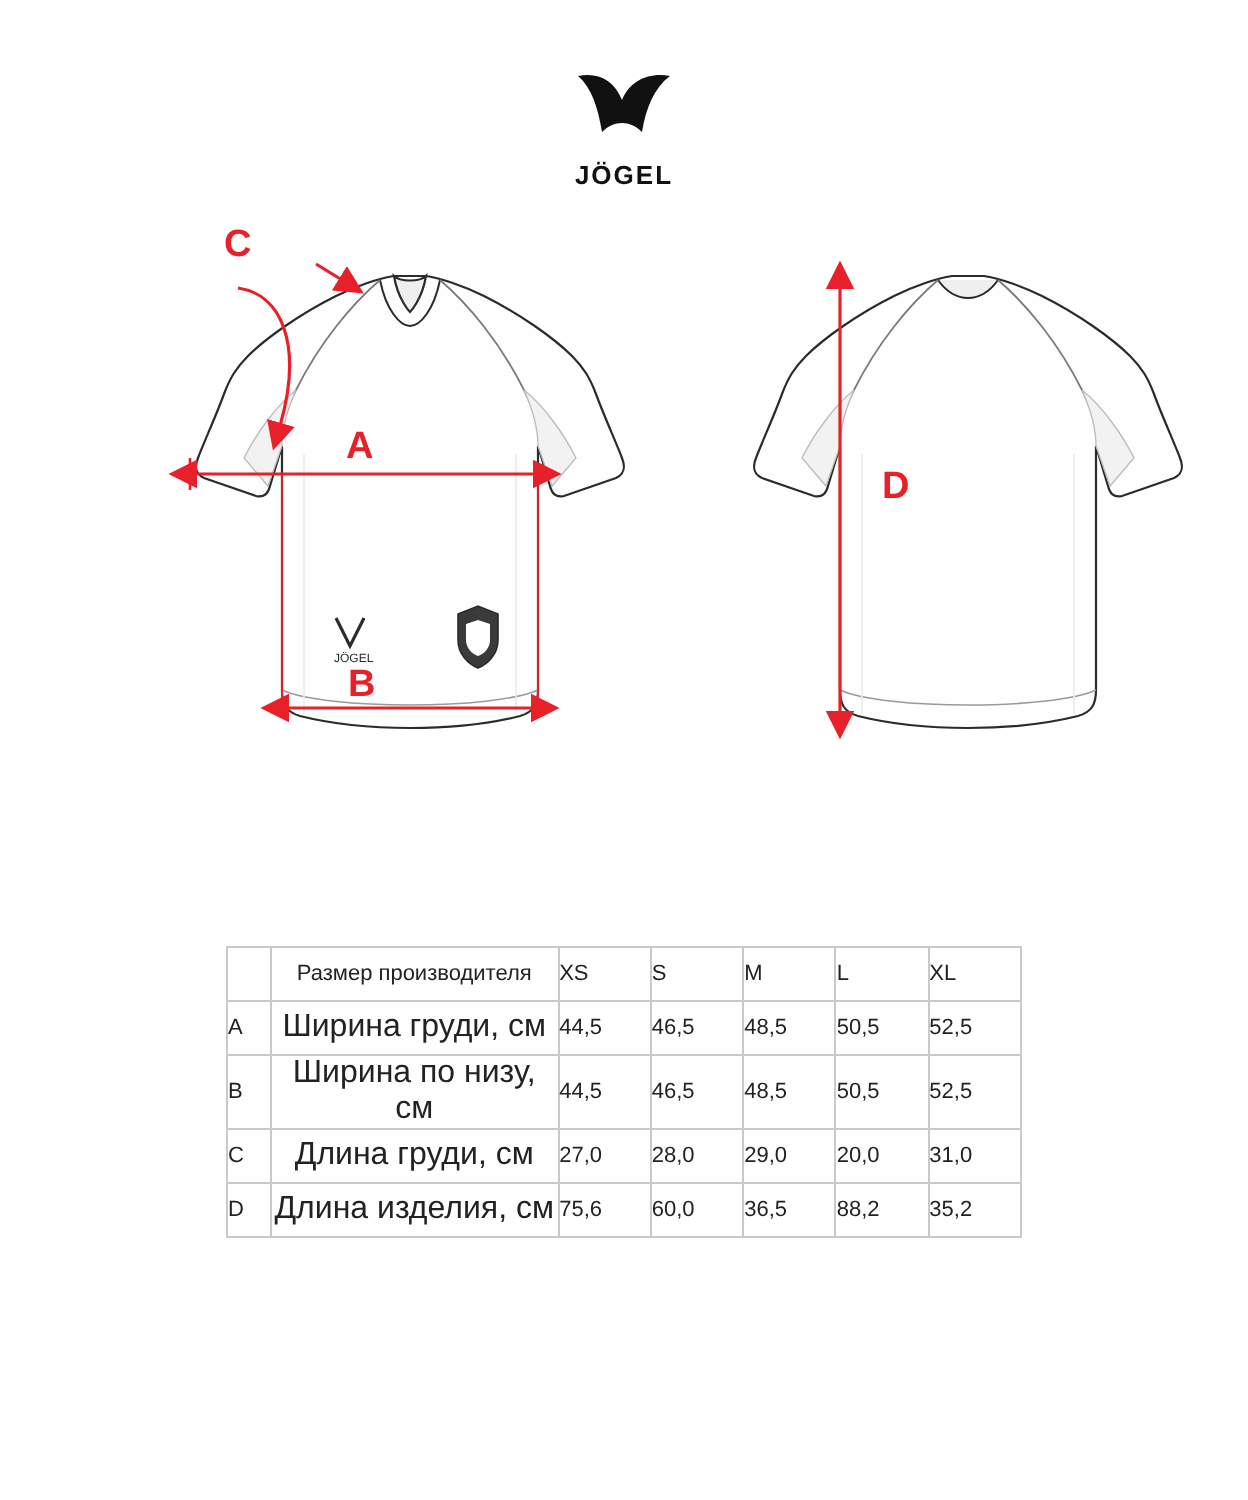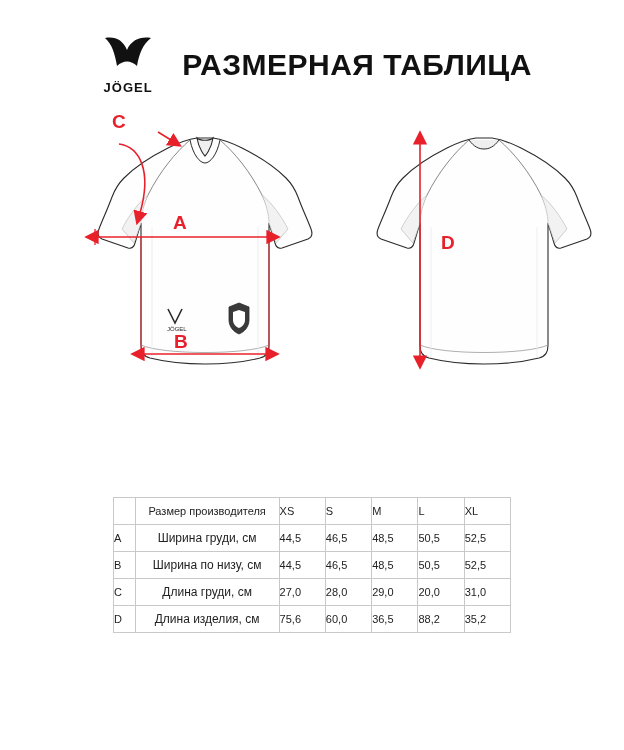--- a/index.html
+++ b/index.html
@@ -68,21 +68,20 @@
     fill: #e8202a;
     font-family: "Liberation Sans", sans-serif;
   }
 
   
   .table-wrap {
     position: absolute;
     left: 113px;
     top: 473px;
     width: 398px;
-    margin-top: 24px;
   }
   table.size-table {
     border-collapse: collapse;
     width: 398px;
     font-size: 11px;
   }
   table.size-table td, table.size-table th {
     border: 1px solid #c9c9c9;
     height: 26px;
     vertical-align: middle;
@@ -106,34 +105,33 @@
     font-weight: bold;
     font-size: 11px;
   }
   .row-head .col-name {
     text-align: center;
   }
   .hdr-empty {
     border: 1px solid #c9c9c9;
   }
   .label-cell {
-    font-size: 12px;
+    font-size: 16px;
   }
 </style>
 </head>
 <body>
 
 <div class="header">
   <div class="brand">
     <svg class="brand-mark" viewBox="0 0 54 42">
       <path d="M4 4 C14 2, 22 6, 26 16 C30 6, 40 2, 50 4 C42 10, 38 20, 36 32 C30 26, 22 26, 16 32 C14 20, 11 10, 4 4 Z" fill="#111111"></path>
     </svg>
     <div class="brand-name">JÖGEL</div>
   </div>
-  <div class="doc-title">РАЗМЕРНАЯ ТАБЛИЦА</div>
 </div>
 
 <div class="illustrations">
   <svg width="624" height="330" viewBox="0 0 624 330">
 
     <g stroke="#2b2b2b" fill="#ffffff" stroke-width="1.1">
 
       <path d="M197 29
                C190 30, 178 34, 168 39
                C150 48, 133 60, 124 69

